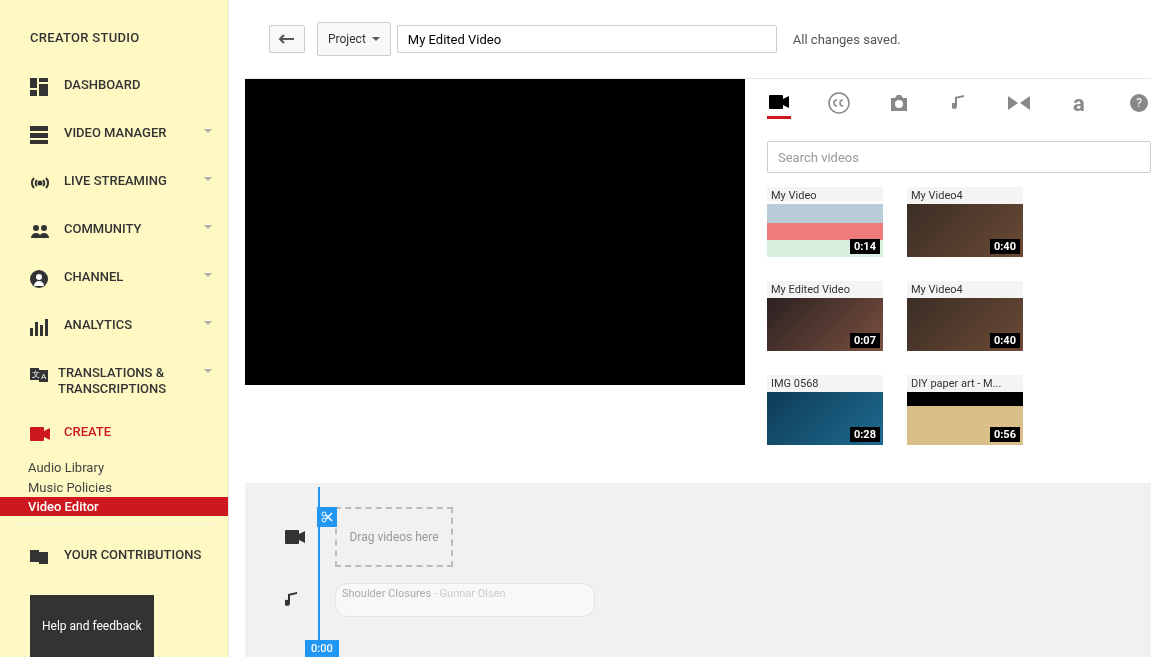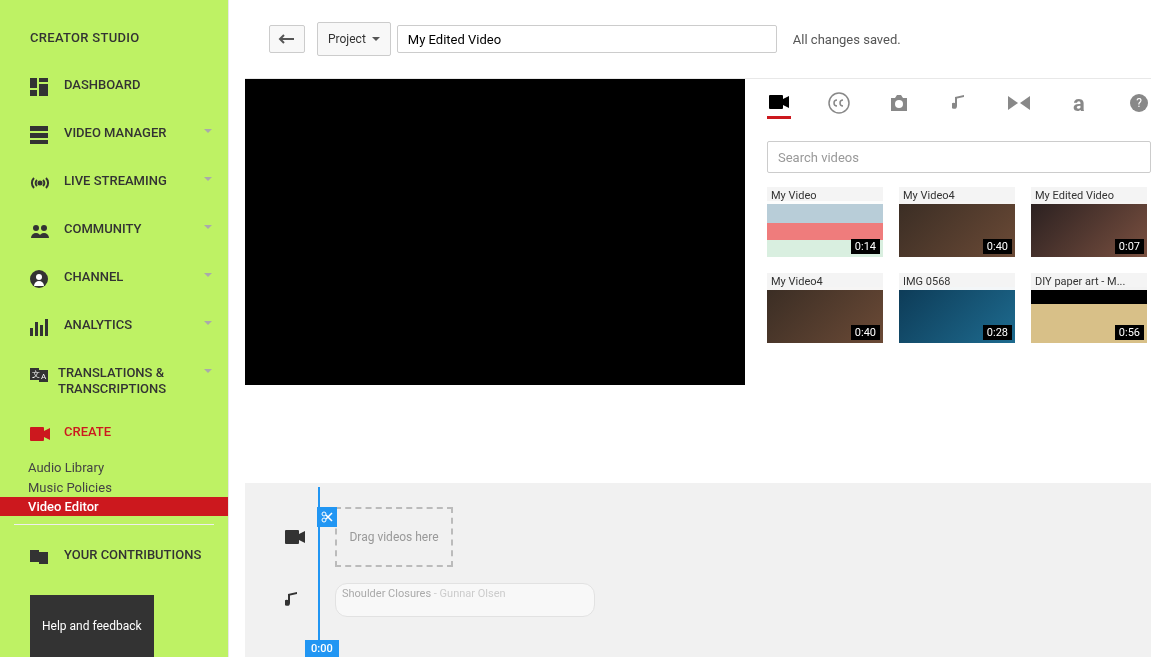--- a/index.html
+++ b/index.html
@@ -1,18 +1,18 @@
 <!DOCTYPE html>
 <html><head>
 <meta charset="utf-8">
 <style>
 *{box-sizing:border-box;margin:0;padding:0;font-family:Roboto,Arial,sans-serif}
 body{background:#f1f1f1;color:#333;font-size:13px}
 .app{display:flex;width:1151px;height:657px;background:#f1f1f1}
-.sidebar{width:268px;background:#bef264;border-right:1px solid #e8e8e8;display:flex;flex-direction:column;padding:0}
+.sidebar{width:268px;background:#fef9c3;border-right:1px solid #e8e8e8;display:flex;flex-direction:column;padding:0}
 .cs-title{color:#333;font-size:13px;font-weight:500;letter-spacing:.3px;padding:30px 0 18px 30px}
 .nav-item{display:flex;align-items:flex-start;padding:14px 14px 14px 30px;cursor:pointer;color:#333;position:relative}
 .nav-item .ico{width:24px;height:20px;display:flex;align-items:center;justify-content:flex-start;color:#333}
 .nav-item .lbl{margin-left:10px;font-size:13px;font-weight:500}
 .nav-item .chev{position:absolute;right:14px;color:#aaa}
 .nav-item.red{color:#cc181e}
 .nav-item.red .ico{color:#cc181e}
 .sub{padding-left:28px;height:24px;display:flex;align-items:center;font-size:13px;color:#444;cursor:pointer}
 .sub.active{background:#cc181e;color:#fff;font-weight:500}
 .divider{height:1px;background:#eee;margin:8px 14px}
@@ -24,24 +24,24 @@
 .title-input{height:28px;border:1px solid #ccc;border-radius:2px;margin-left:6px;padding:0 10px;width:380px;font-size:13px}
 .save-status{margin-left:16px;color:#555;font-size:13px}
 .content{display:flex;flex:1;margin-left:16px;overflow:hidden}
 .left-col{width:500px;display:flex;flex-direction:column}
 .preview{height:306px;background:#000}
 .right-col{flex:1;padding:12px 0 0 22px}
 .tool-tabs{display:flex;gap:36px;padding-bottom:8px;align-items:center}
 .tool-tab{width:24px;height:24px;display:flex;align-items:center;justify-content:center;color:#888;cursor:pointer}
 .tool-tab.active{color:#000;border-bottom:3px solid #cc181e;padding-bottom:8px;margin-bottom:-8px}
 .search-box{border:1px solid #ccc;border-radius:2px;height:32px;display:flex;align-items:center;padding:0 10px;margin-top:18px;background:#fff;color:#999}
-.thumb-grid{display:flex;flex-wrap:wrap;gap:16px;margin-top:14px}
+.thumb-grid{display:flex;flex-wrap:wrap;gap:24px;margin-top:14px}
 .thumb{width:116px;height:70px;position:relative;background:#333;cursor:pointer;overflow:hidden}
 .thumb .t-title{position:absolute;top:0;left:0;right:0;background:rgba(255,255,255,.95);color:#333;font-size:11px;padding:2px 4px;white-space:nowrap;overflow:hidden;text-overflow:ellipsis}
-.thumb .t-dur{position:absolute;bottom:3px;right:3px;background:#000;color:#fff;font-size:11px;padding:1px 4px;font-weight:400}
+.thumb .t-dur{position:absolute;bottom:3px;right:3px;background:#000;color:#fff;font-size:11px;padding:1px 4px;font-weight:700}
 .thumb .art{position:absolute;top:14px;left:0;right:0;bottom:0}
 .timeline{background:#f1f1f1;padding:24px 20px 40px 40px;position:relative;margin-left:16px}
 .tl-row{display:flex;align-items:center;height:60px}
 .tl-icon{width:22px;color:#333}
 .drop-zone{border:2px dashed #bbb;height:60px;width:118px;display:flex;align-items:center;justify-content:center;color:#999;font-size:12px;margin-left:28px}
 .scissors{width:20px;height:20px;background:#2196f3;margin-left:8px;display:flex;align-items:center;justify-content:center;color:#fff;position:absolute;left:64px;top:24px}
 .playhead{position:absolute;left:73px;top:4px;bottom:14px;width:2px;background:#2196f3;z-index:3}
 .playhead-time{position:absolute;left:60px;bottom:0;background:#2196f3;color:#fff;font-size:11px;padding:2px 6px;font-weight:500}
 .audio-track{display:flex;margin-left:28px;height:34px;position:relative;flex:1}
 .audio-clip{background:#f8f8f8;border:1px solid #e2e2e2;height:34px;padding:3px 6px;font-size:11px;color:#bbb;position:relative;white-space:nowrap;overflow:hidden}

